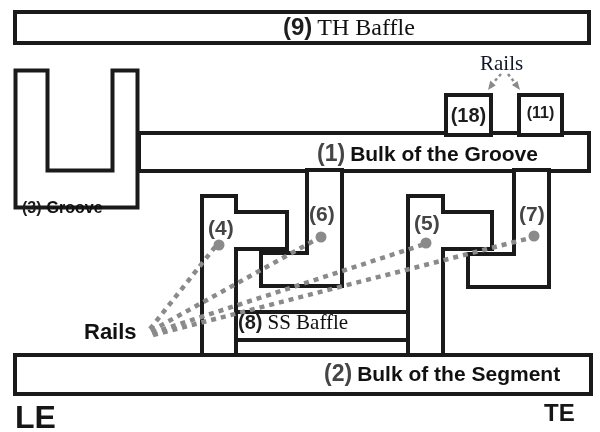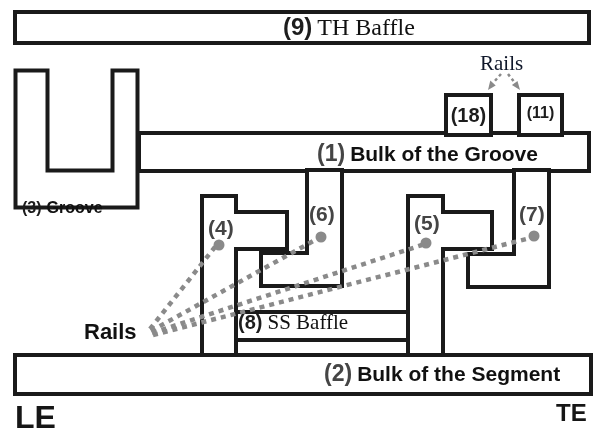--- a/index.html
+++ b/index.html
@@ -27,21 +27,21 @@
   .hooknum{font-size:21px;color:#454545;font-weight:600;}
   #hook4-label{left:208px;top:217px;}
   #hook6-label{left:309px;top:203px;}
   #hook5-label{left:414px;top:212px;}
   #hook7-label{left:519px;top:203px;}
   #hooks-label{left:84px;top:321px;font-size:22px;font-weight:700;color:#111;}
   #ss-baffle-label{left:238px;top:312px;width:170px;text-align:left;font-size:20px;}
   #ss-baffle-label .serif{font-size:21px;color:#111;}
   #segment-label{left:309px;top:362px;margin-left:15px;}
   #le-label{left:15px;top:401px;font-size:32px;font-weight:700;color:#161616;}
-  #te-label{left:556px;top:401px;font-size:24px;font-weight:700;color:#161616;}
+  #te-label{left:544px;top:401px;font-size:24px;font-weight:700;color:#161616;}
 </style>
 </head>
 <body>
 
 <div id="stage">
 
   <svg id="diagram-svg" width="600" height="432" viewBox="0 0 600 432">
 
     <rect x="15" y="12" width="574" height="31" fill="#ffffff" stroke="#1a1a1a" stroke-width="4"></rect>
 

